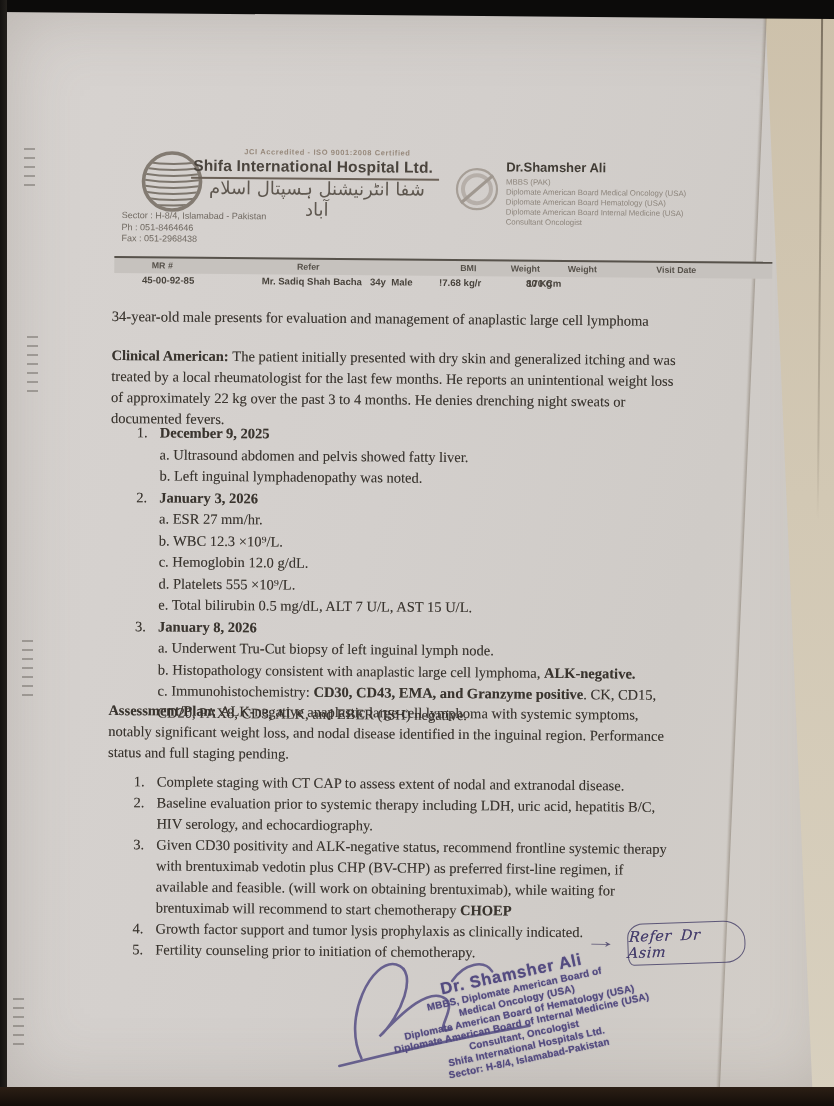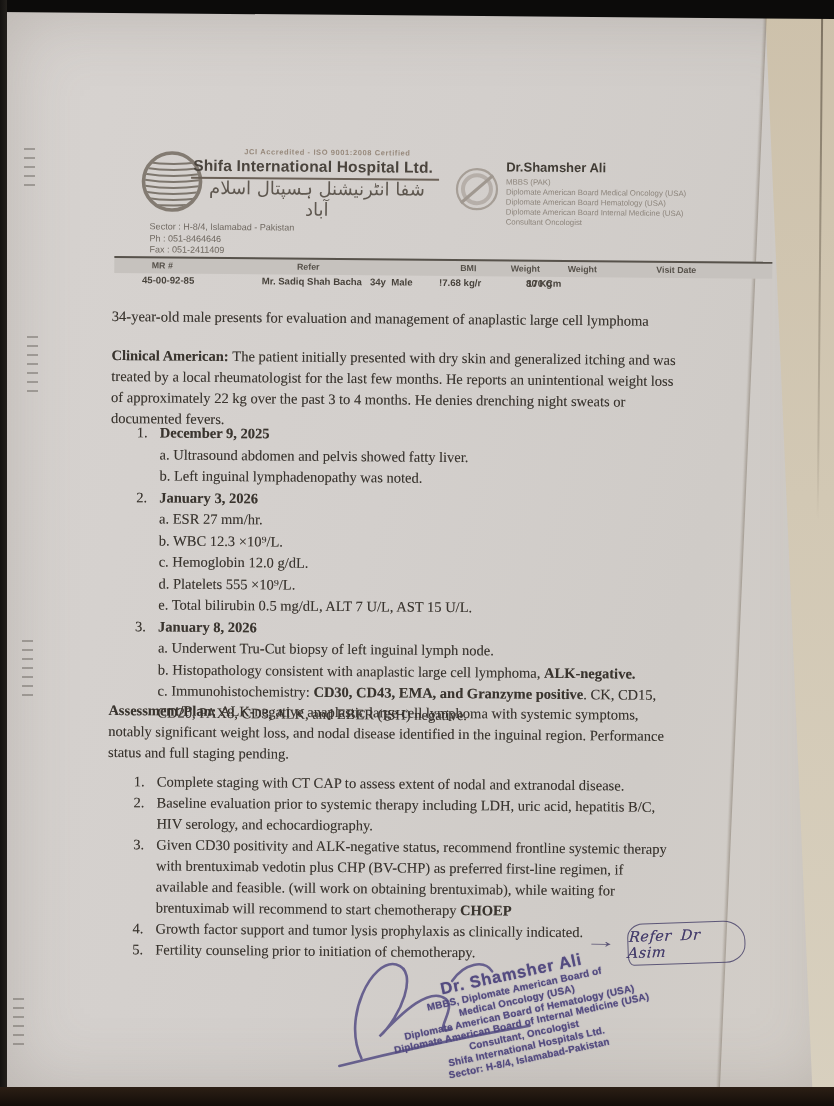--- a/index.html
+++ b/index.html
@@ -38,21 +38,21 @@
   .tilt{position:absolute;left:0;top:0;width:834px;height:1106px;
     transform:rotate(.5deg);transform-origin:110px 300px;}
 
   
   .accred{position:absolute;left:243px;top:146px;font-size:7.5px;letter-spacing:.6px;
     color:#97897c;font-weight:bold;}
   .hosp-name{position:absolute;left:190px;top:156px;font-size:15.5px;font-weight:bold;
     color:#4a443d;letter-spacing:.2px;border-bottom:2.2px solid #6b6157;padding:0 6px 2px 2px;}
   .hosp-urdu{position:absolute;left:196px;top:176px;width:240px;text-align:center;direction:rtl;
     font-family:"DejaVu Sans",sans-serif;font-size:18px;color:#5f5850;}
-  .hosp-contact{position:absolute;left:121px;top:221px;font-size:9px;color:#6f6860;line-height:11.5px;margin-left:28px;}
+  .hosp-contact{position:absolute;left:121px;top:210px;font-size:9px;color:#6f6860;line-height:11.5px;}
   .logo{position:absolute;left:139px;top:149px;}
 
   .dr-name{position:absolute;left:505px;top:156px;font-size:13px;font-weight:bold;color:#413c35;}
   .dr-creds{position:absolute;left:505px;top:174px;font-size:7.8px;color:#8c847b;line-height:10px;}
   .seal{position:absolute;left:452px;top:162px;opacity:.75;}
 
   
   .ptable-band{position:absolute;left:114px;top:256px;width:658px;height:15px;
     background:#c6c2be;border-top:2px solid #57524b;}
   .ptable-band span{position:absolute;top:2px;transform:translateX(-50%);
@@ -127,21 +127,21 @@
         <path d="M2 48 Q32 53 62 48"></path>
           <path d="M2 54 Q32 58 62 54"></path>
       </g>
     </svg>
     <div class="accred">JCI Accredited - ISO 9001:2008 Certified</div>
     <div class="hosp-name">Shifa International Hospital Ltd.</div>
     <div class="hosp-urdu">شفا انٹرنیشنل ہسپتال اسلام آباد</div>
     <div class="hosp-contact">
       <div>Sector : H-8/4, Islamabad - Pakistan</div>
       <div>Ph : 051-8464646</div>
-      <div>Fax : 051-2411409</div>
+      <div>Fax : 051-2968438</div>
     </div>
 
     <svg class="seal" width="48" height="48" viewBox="0 0 48 48">
       <circle cx="24" cy="24" r="20" fill="none" stroke="#978e85" stroke-width="2.2"></circle>
       <circle cx="24" cy="24" r="14" fill="none" stroke="#9b928a" stroke-width="4" opacity=".7"></circle>
       <line x1="8" y1="38" x2="40" y2="10" stroke="#8f867d" stroke-width="3.2"></line>
     </svg>
     <div class="dr-name">Dr.Shamsher Ali</div>
     <div class="dr-creds" id="dr-creds">
         <div>MBBS (PAK)</div>

